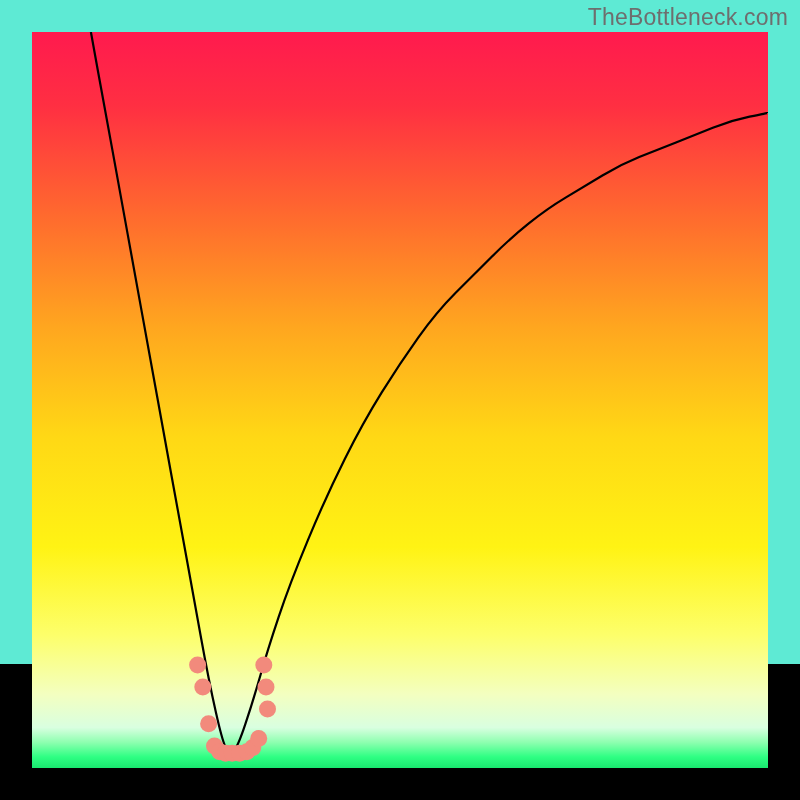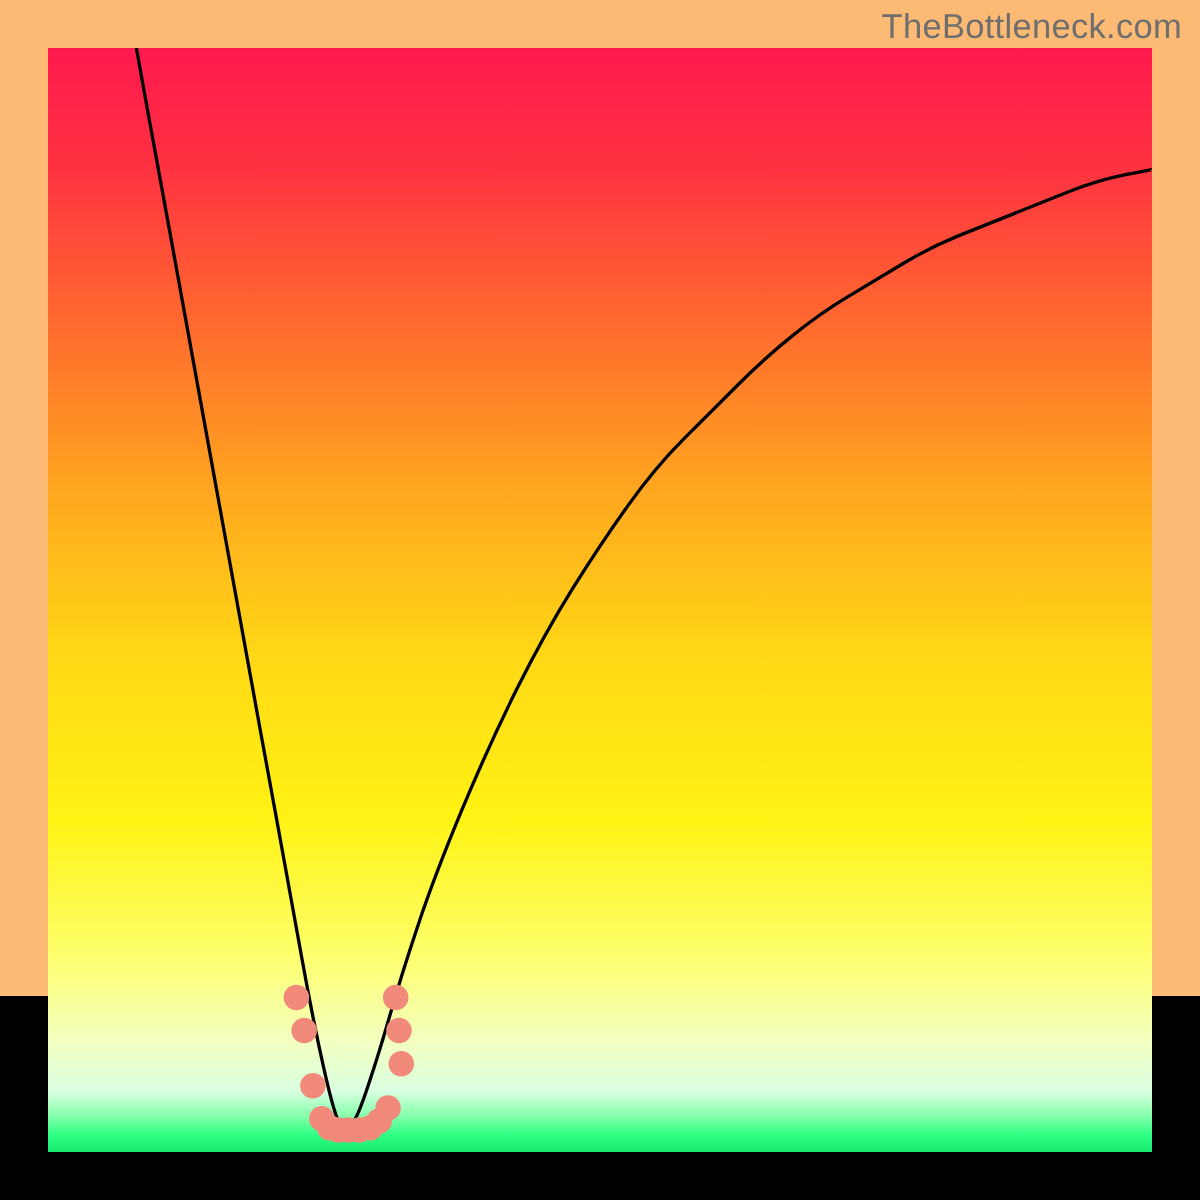--- a/index.html
+++ b/index.html
@@ -10,21 +10,21 @@
     background: #000;
     overflow: hidden;
     font-family: Arial, Helvetica, sans-serif;
   }
   .frame {
     position: absolute;
     left: 0;
     top: 0;
     width: 800px;
     height: 664px;
-    background: #fdba74;
+    background: #5eead4;
   }
   .plot-area {
     position: absolute;
     left: 32px;
     top: 32px;
     width: 736px;
     height: 736px;
     overflow: hidden;
   }
   .watermark {

